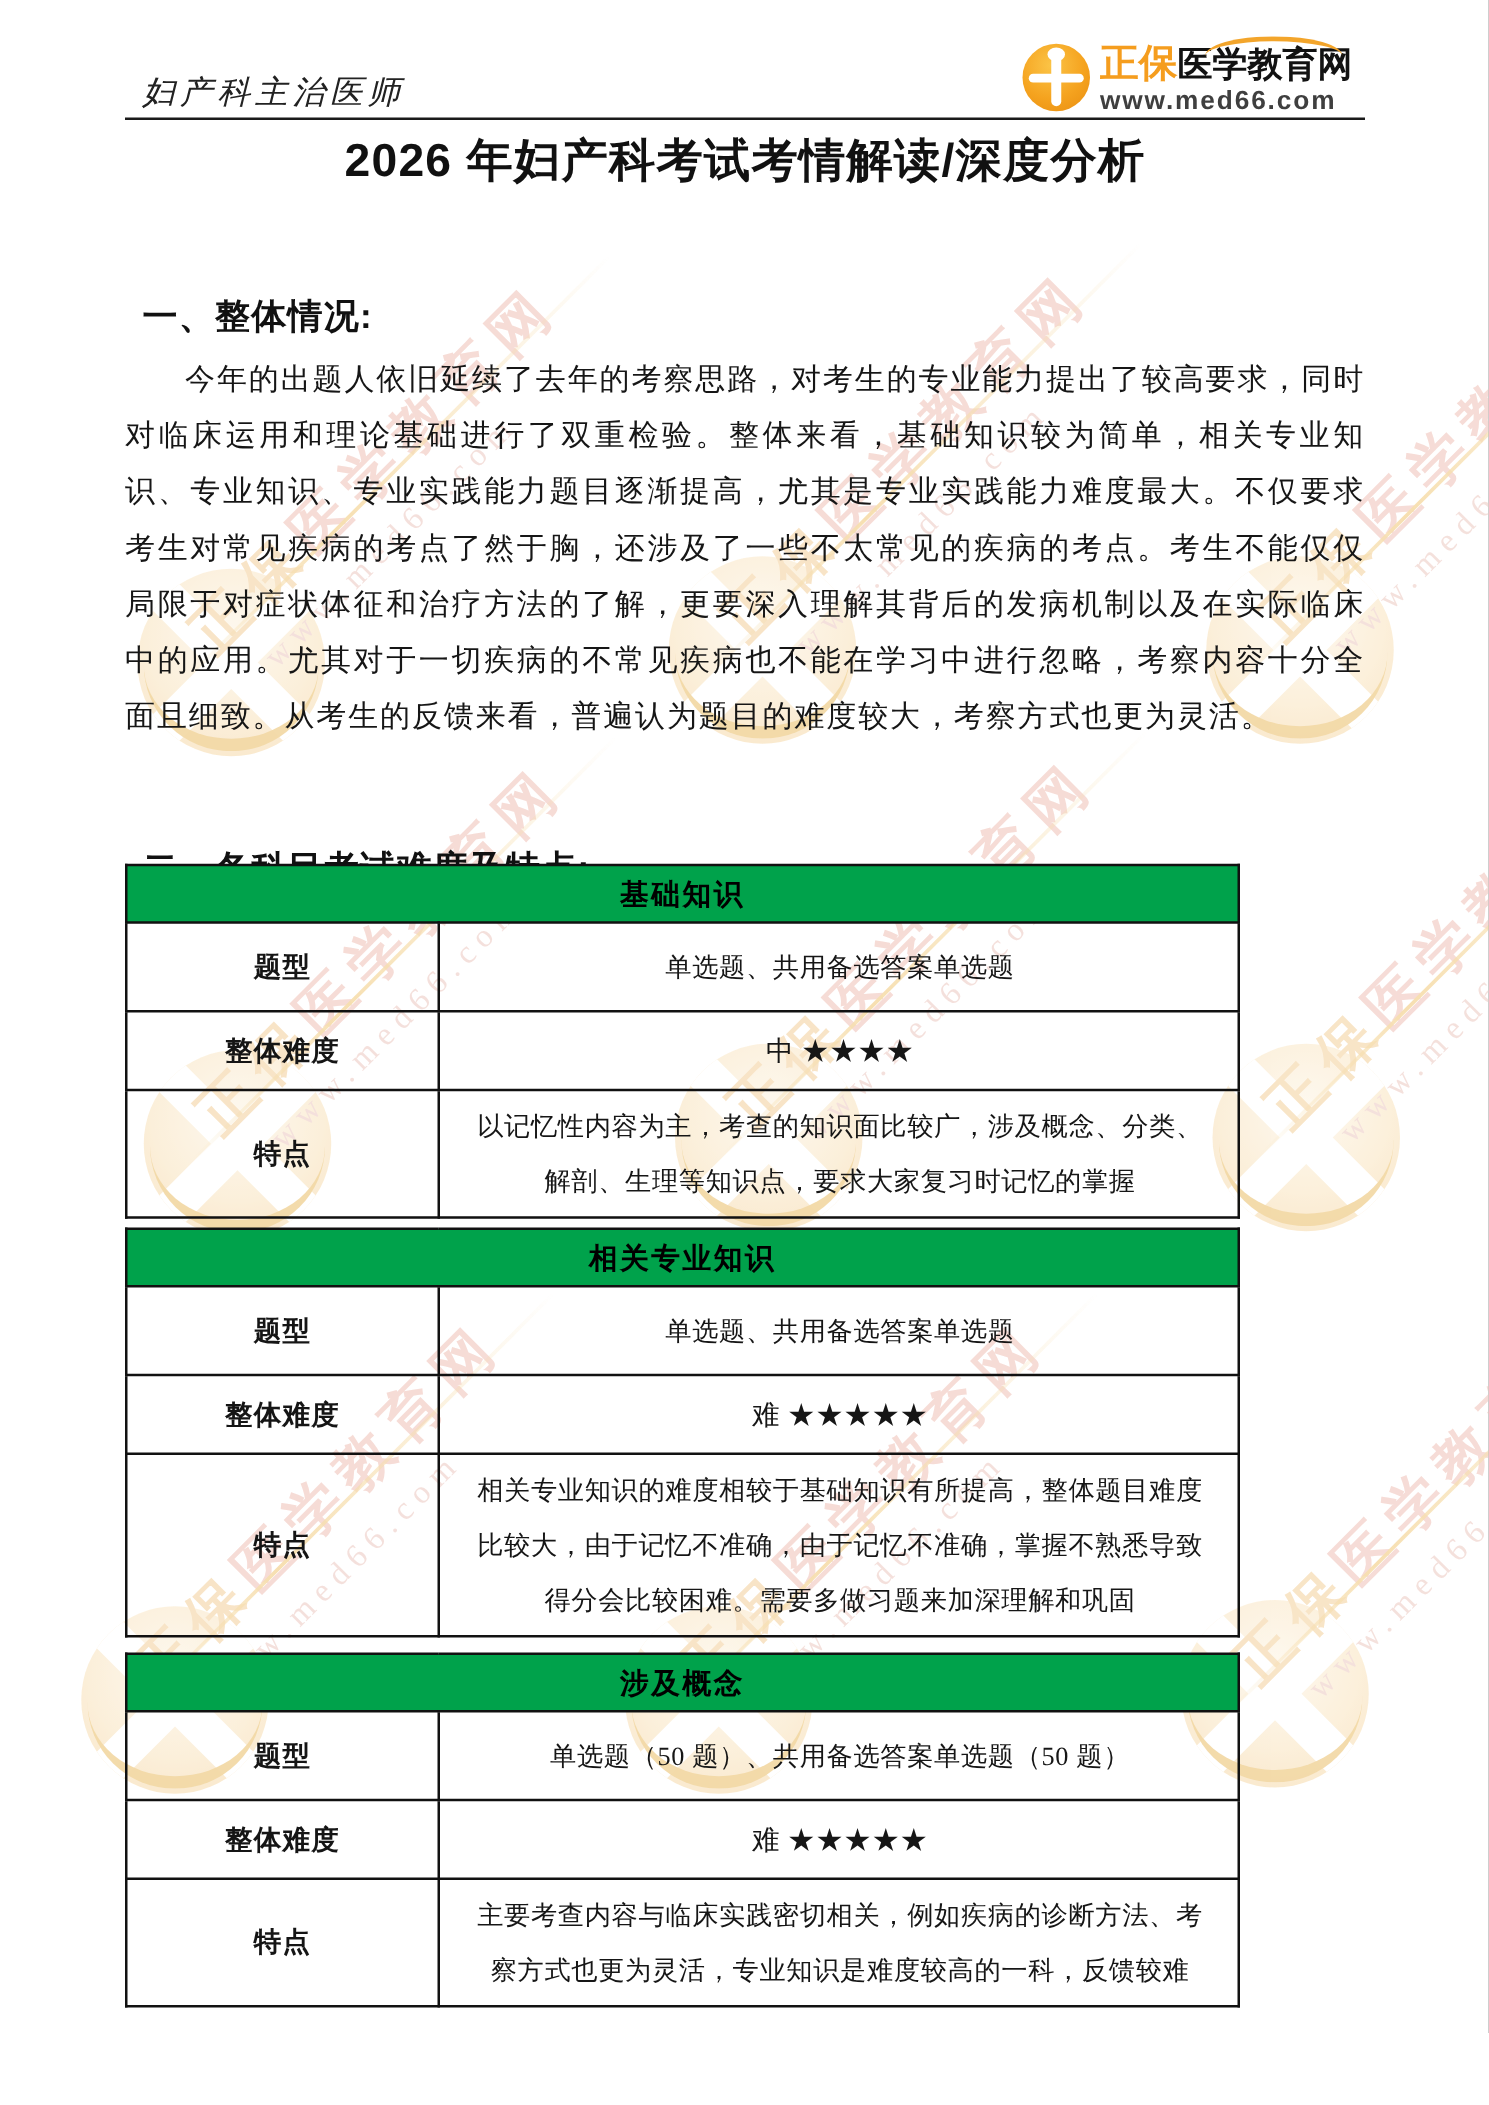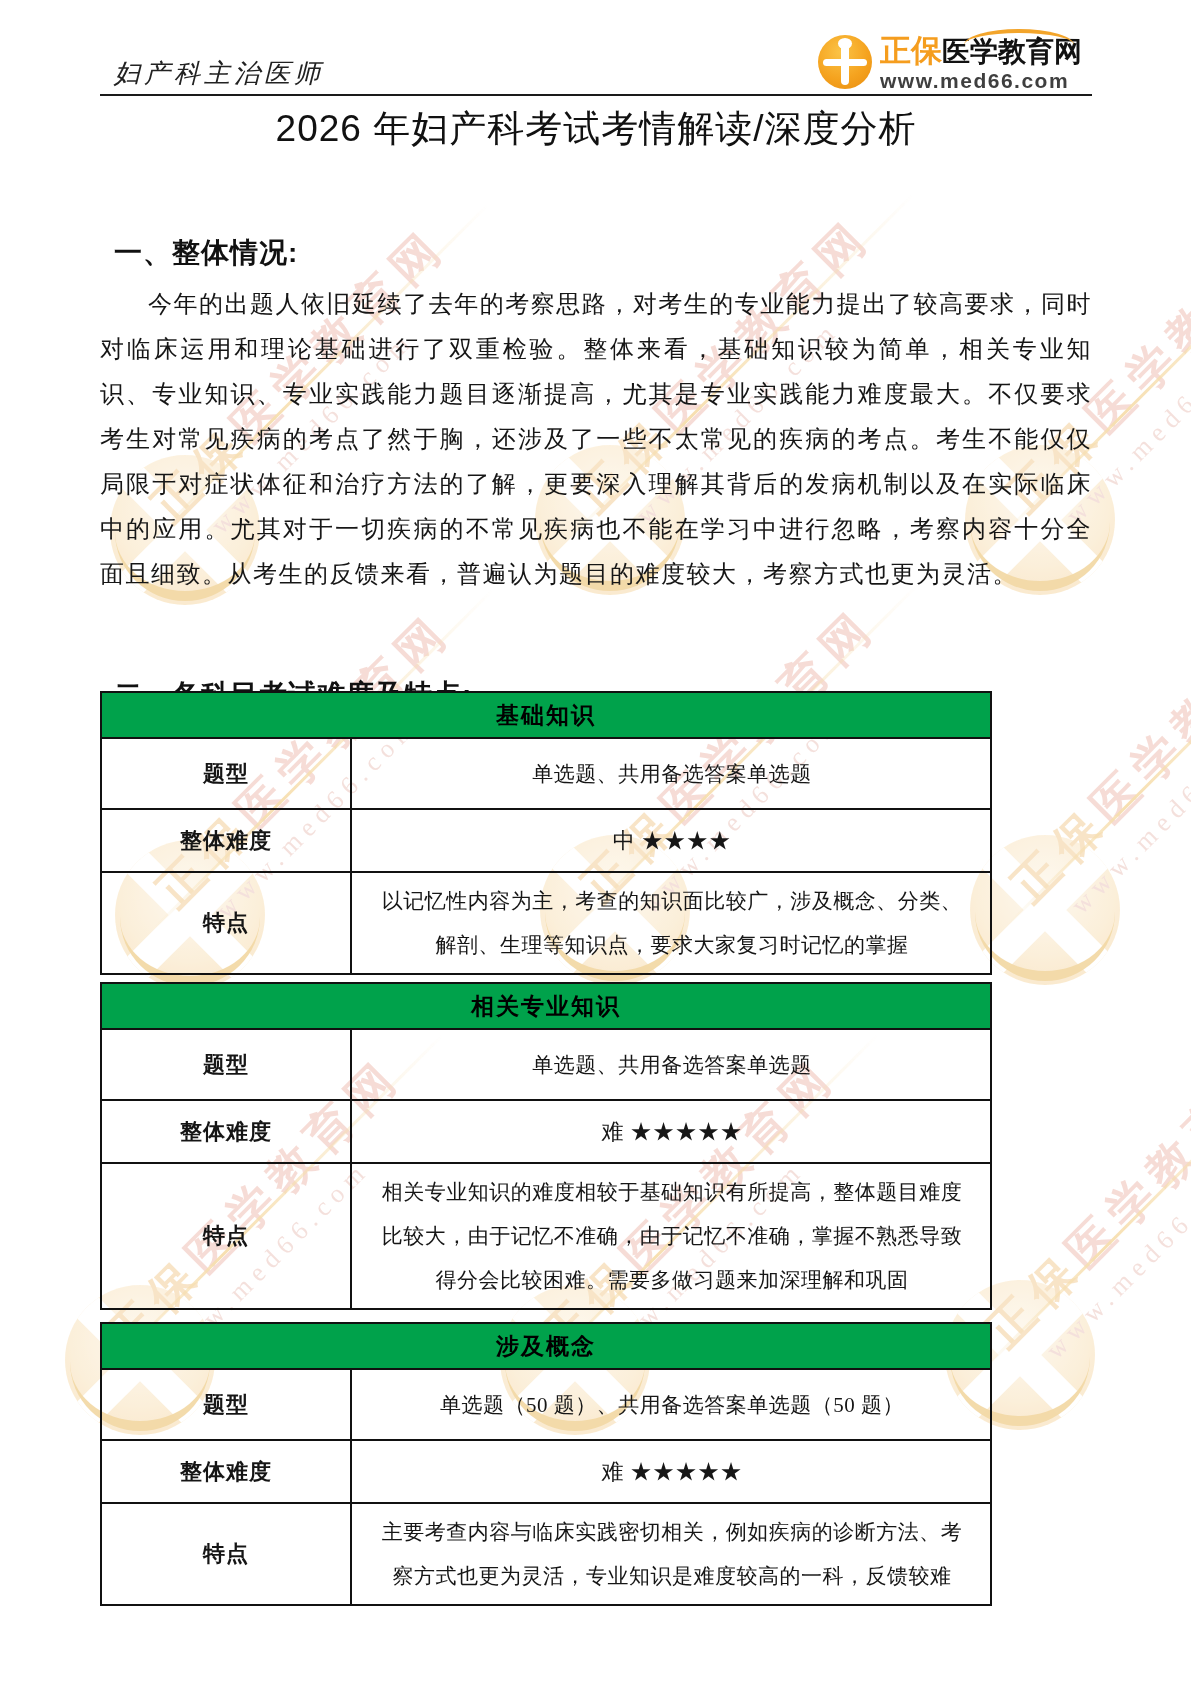--- a/index.html
+++ b/index.html
@@ -59,21 +59,21 @@
     content:"";position:absolute;left:22px;top:-2px;width:110px;height:12px;
     border-top:4px solid #f3a52b;border-radius:50% 50% 0 0 / 100% 100% 0 0;
   }
   .brand-url{
     font-family:"Liberation Sans","DejaVu Sans",sans-serif;font-weight:bold;
     font-size:21px;color:#3f3f3f;letter-spacing:1.5px;margin-top:3px;
   }
   .doc-title{
     position:absolute;left:100px;top:104px;width:992px;margin:0;text-align:center;
     font-family:"Liberation Sans","DejaVu Sans",sans-serif;
-    font-size:37px;font-weight:normal;color:#111;letter-spacing:1px;
+    font-size:37px;font-weight:bold;color:#111;letter-spacing:1px;
   }
   .byline{
     position:absolute;right:96px;top:180px;font-size:32px;letter-spacing:7px;color:#1d1d1d;
   }
   .sec-h{
     position:absolute;left:114px;margin:0;
     font-family:"Liberation Sans","DejaVu Sans",sans-serif;
     font-size:28px;font-weight:bold;color:#111;letter-spacing:1px;
   }
   .sec-h.h1{top:234px;}

